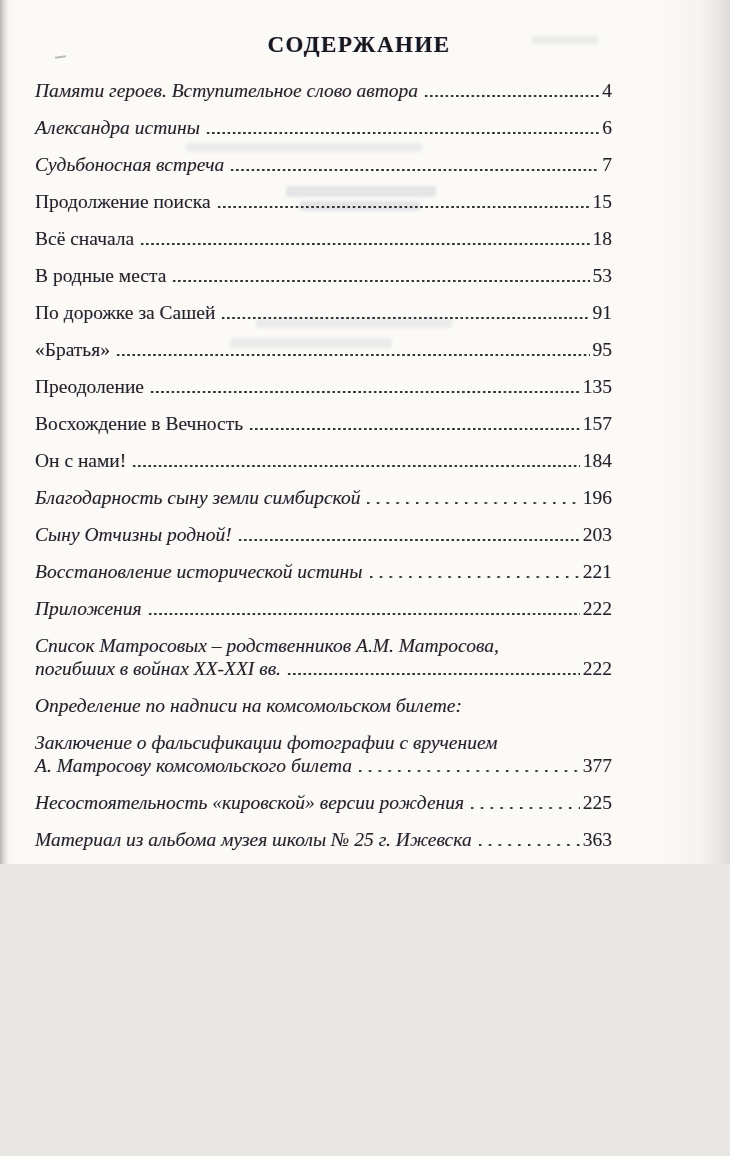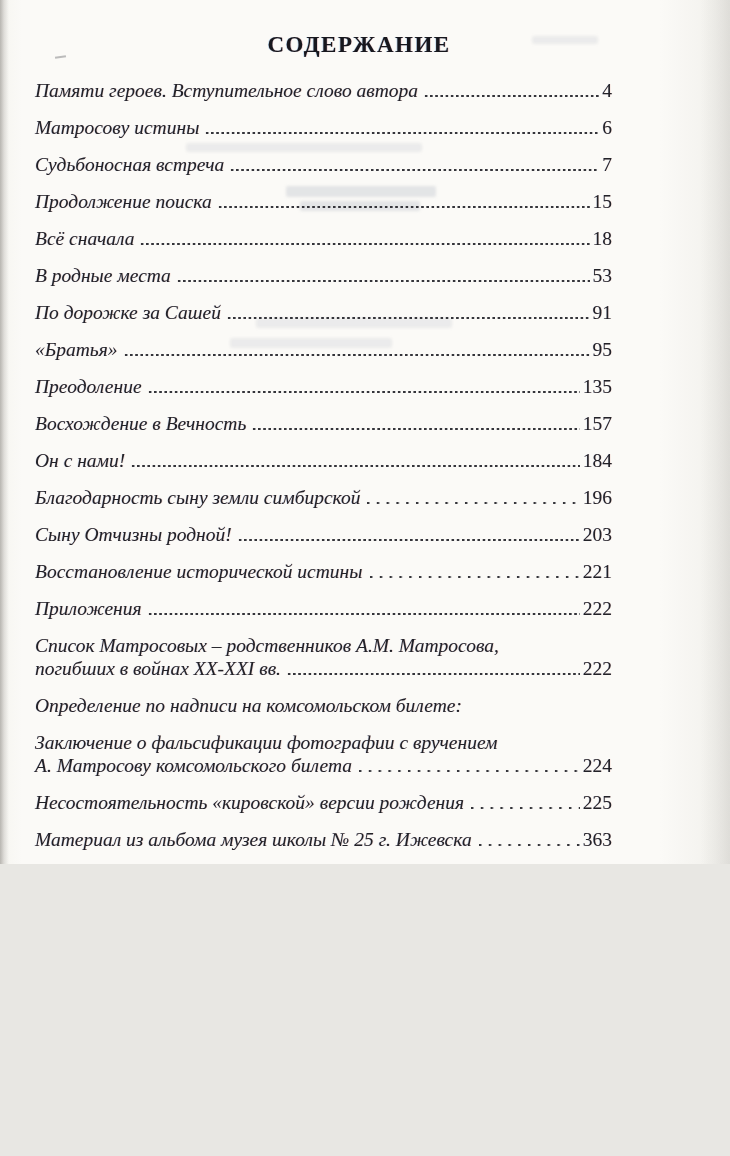--- a/index.html
+++ b/index.html
@@ -35,21 +35,20 @@
   }
   .entry{
     margin-bottom:14px;
     font-size:19.5px;line-height:23px;
   }
   .entry.italic .t{font-style:italic;}
   .line{display:flex;align-items:flex-start;}
   .t{
     white-space:pre-wrap;
     text-shadow:0.6px 0 rgba(200,60,40,.16),-0.6px 0 rgba(40,90,200,.16);
-    font-style:italic;
   }
   .leader{
     flex:1;align-self:stretch;min-width:14px;
     margin:0 3px 0 6px;
     background-image:radial-gradient(circle at 2.2px 3px,#34343a 1.15px,rgba(0,0,0,0) 1.5px);
     background-size:5.2px 6px;
     background-repeat:repeat-x;
     background-position:left calc(100% - 3px);
   }
   .leader.sparse{background-size:9.8px 6px;}
@@ -100,21 +99,21 @@
   <div class="entries" id="toc-entries">
       <div class="entry italic">
         <div class="line">
           <span class="t">Памяти героев. Вступительное слово автора</span>
           <span class="leader"></span>
           <span class="pg">4</span>
         </div>
       </div>
       <div class="entry italic">
         <div class="line">
-          <span class="t">Матросову истины</span>
+          <span class="t">Александра истины</span>
           <span class="leader"></span>
           <span class="pg">6</span>
         </div>
       </div>
       <div class="entry italic">
         <div class="line">
           <span class="t">Судьбоносная встреча</span>
           <span class="leader"></span>
           <span class="pg">7</span>
         </div>
@@ -218,21 +217,21 @@
           <span class="t">Определение по надписи на комсомольском билете:</span>
         </div>
       </div>
       <div class="entry italic">
         <div class="line">
           <span class="t">Заключение о фальсификации фотографии с вручением</span>
         </div>
         <div class="line">
           <span class="t">А. Матросову комсомольского билета</span>
           <span class="leader sparse"></span>
-          <span class="pg">224</span>
+          <span class="pg">377</span>
         </div>
       </div>
       <div class="entry italic">
         <div class="line">
           <span class="t">Несостоятельность «кировской» версии рождения</span>
           <span class="leader sparse"></span>
           <span class="pg">225</span>
         </div>
       </div>
       <div class="entry italic">

